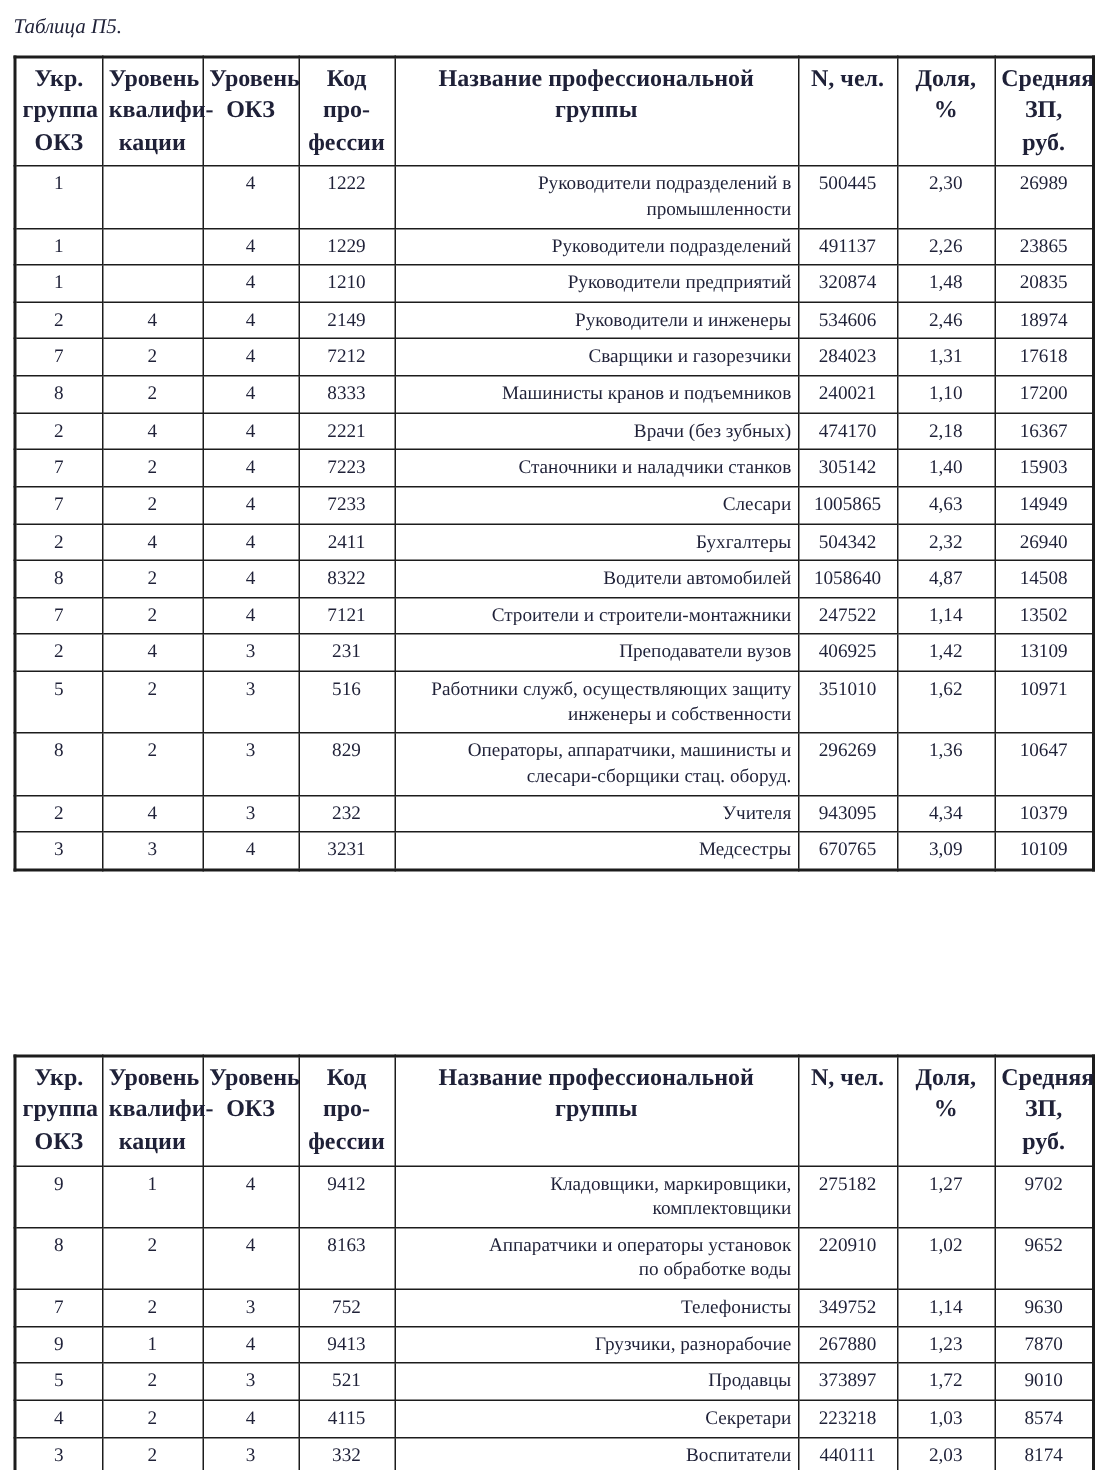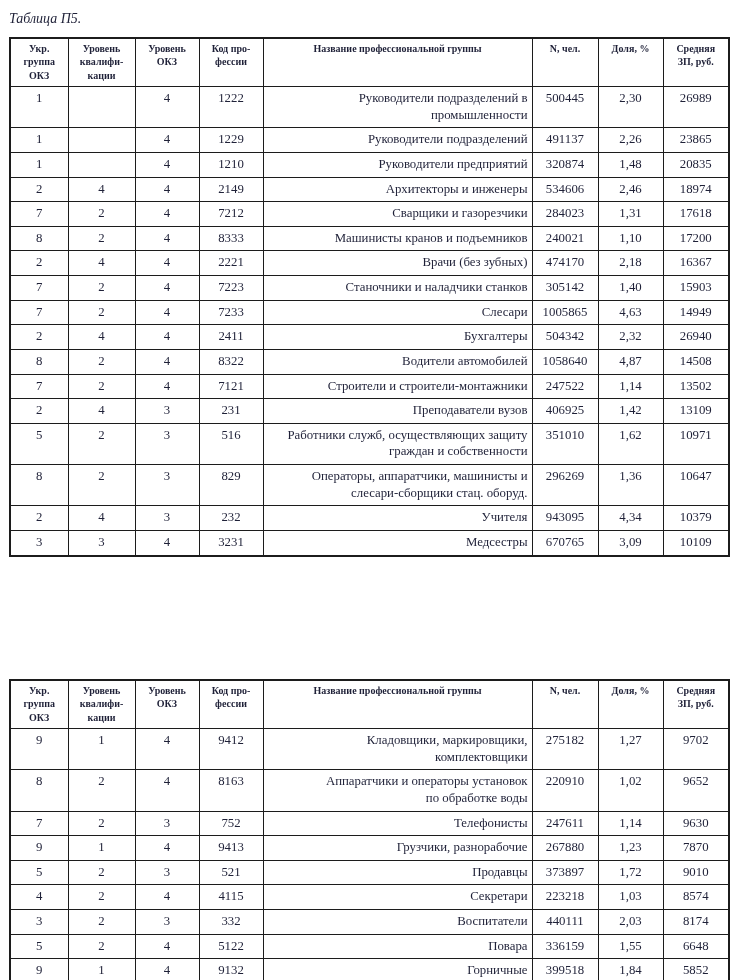--- a/index.html
+++ b/index.html
@@ -36,21 +36,21 @@
   }
   table.data-table th,
   table.data-table td {
     border: 1px solid #1c1c1c;
     vertical-align: top;
     padding: 3px 4px 4px 4px;
   }
   table.data-table th {
     font-weight: bold;
     text-align: center;
-    font-size: 10px;
+    font-size: 16px;
     line-height: 1.35;
     white-space: pre-line;
   }
   table.data-table td {
     font-size: 12.8px;
     line-height: 1.3;
   }
   td.c { text-align: center; }
   td.l {
     text-align: right;
@@ -140,21 +140,21 @@
           <td class="c">320874</td>
           <td class="c">1,48</td>
           <td class="c">20835</td>
         </tr>
 
         <tr>
           <td class="c">2</td>
           <td class="c">4</td>
           <td class="c">4</td>
           <td class="c">2149</td>
-          <td class="l">Архитекторы и инженеры</td>
+          <td class="l">Руководители и инженеры</td>
           <td class="c">534606</td>
           <td class="c">2,46</td>
           <td class="c">18974</td>
         </tr>
 
         <tr>
           <td class="c">7</td>
           <td class="c">2</td>
           <td class="c">4</td>
           <td class="c">7212</td>
@@ -251,21 +251,21 @@
           <td class="c">1,42</td>
           <td class="c">13109</td>
         </tr>
 
         <tr>
           <td class="c">5</td>
           <td class="c">2</td>
           <td class="c">3</td>
           <td class="c">516</td>
           <td class="l">Работники служб, осуществляющих защиту
-граждан и собственности</td>
+инженеры и собственности</td>
           <td class="c">351010</td>
           <td class="c">1,62</td>
           <td class="c">10971</td>
         </tr>
 
         <tr>
           <td class="c">8</td>
           <td class="c">2</td>
           <td class="c">3</td>
           <td class="c">829</td>
@@ -357,21 +357,21 @@
           <td class="c">1,02</td>
           <td class="c">9652</td>
         </tr>
 
         <tr>
           <td class="c">7</td>
           <td class="c">2</td>
           <td class="c">3</td>
           <td class="c">752</td>
           <td class="l">Телефонисты</td>
-          <td class="c">247611</td>
+          <td class="c">349752</td>
           <td class="c">1,14</td>
           <td class="c">9630</td>
         </tr>
 
         <tr>
           <td class="c">9</td>
           <td class="c">1</td>
           <td class="c">4</td>
           <td class="c">9413</td>
           <td class="l">Грузчики, разнорабочие</td>

